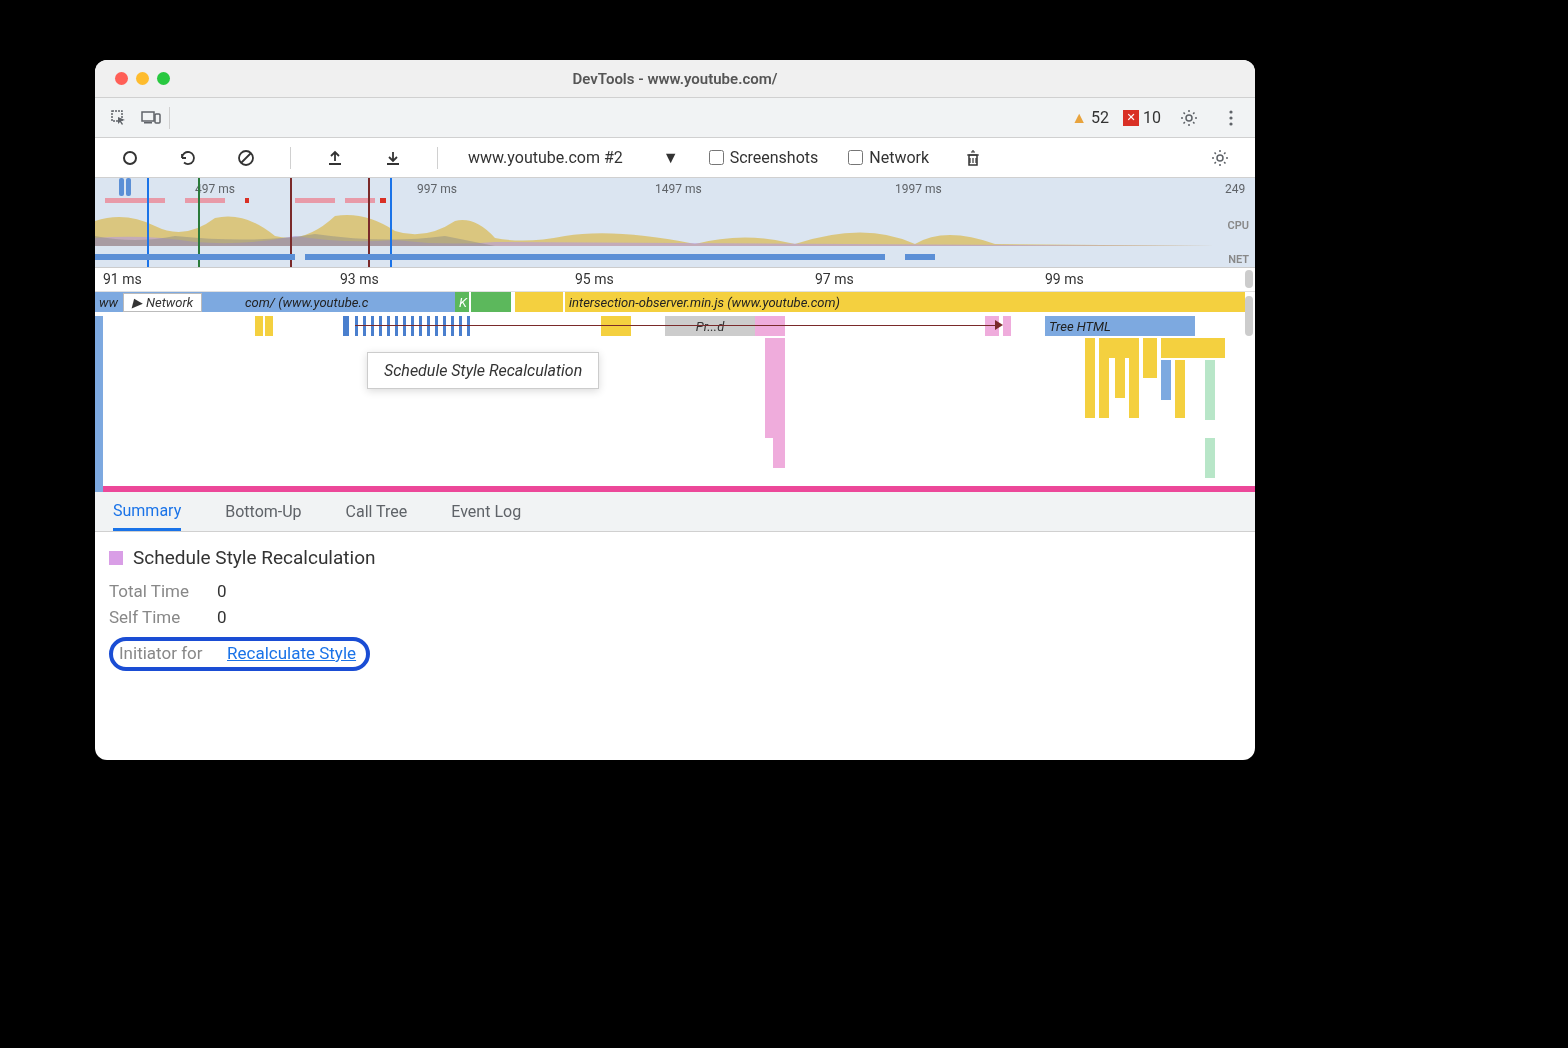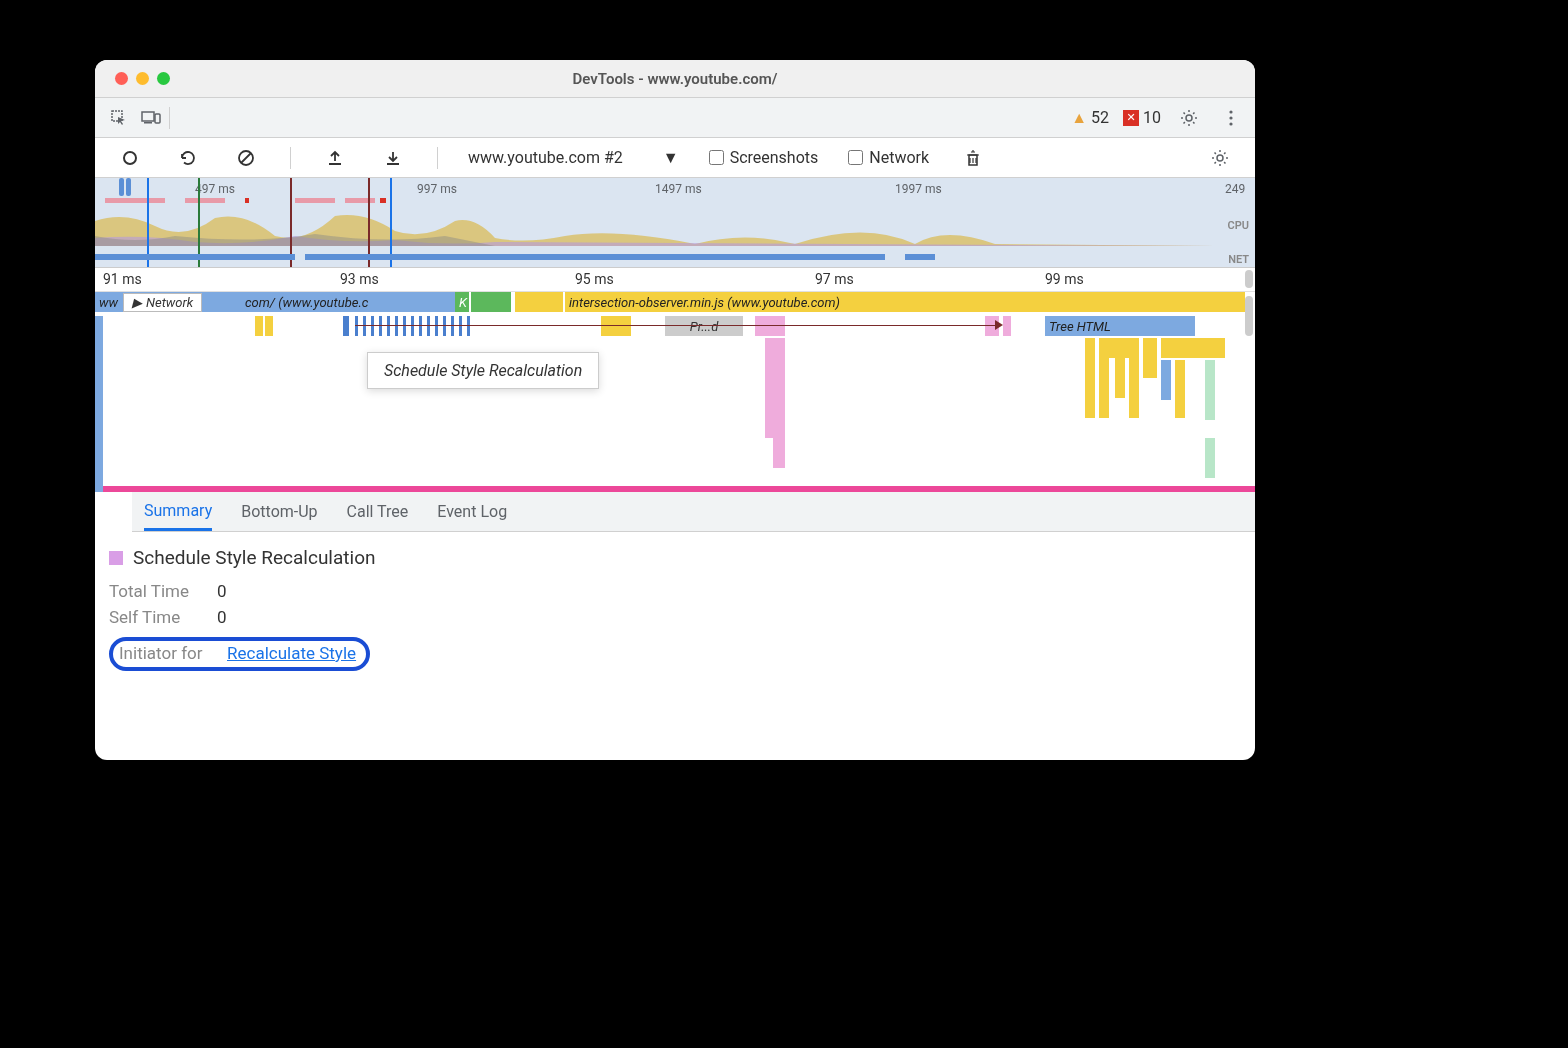--- a/index.html
+++ b/index.html
@@ -153,23 +153,22 @@
     border-top: 5px solid transparent;
     border-bottom: 5px solid transparent;
   }
 
   .detail-tabs {
     height: 40px;
     background: #f1f3f4;
     border-bottom: 1px solid #d0d0d0;
     display: flex;
     align-items: center;
-    gap: 29px;
-    padding: 0 12px;
-    margin-left: 37px;
+    gap: 44px;
+    padding: 0 18px;
   }
   .dtab { font-size: 16px; color: #5f6368; cursor: pointer; height: 100%; display: flex; align-items: center; }
   .dtab.active { color: #1a73e8; border-bottom: 3px solid #1a73e8; }
 
   .summary {
     padding: 14px 14px;
     font-size: 17px;
     color: #333;
     flex: 1;
   }
@@ -403,21 +402,21 @@
         <div style="width:3px;background:#4a7fce"></div>
         <div style="width:3px;background:#4a7fce"></div>
         <div style="width:3px;background:#4a7fce"></div>
         <div style="width:3px;background:#4a7fce"></div>
         <div style="width:3px;background:#4a7fce"></div>
         <div style="width:3px;background:#4a7fce"></div>
         <div style="width:3px;background:#4a7fce"></div>
         <div style="width:3px;background:#4a7fce"></div>
     </div>
     <div class="bar bar-yellow" style="top:24px;left:506px;width:30px"></div>
-    <div class="bar bar-gray" style="top:24px;left:570px;width:78px;justify-content:center">
+    <div class="bar bar-gray" style="top:24px;left:570px;width:90px;justify-content:center">
         <span>Pr...d</span>
       </div>
     <div class="bar bar-pink" style="top:24px;left:660px;width:30px"></div>
     <div class="bar bar-pink" style="top:24px;left:890px;width:14px"></div>
     <div class="bar bar-pink" style="top:24px;left:908px;width:8px"></div>
     <div class="bar bar-blue" style="top:24px;left:950px;width:150px">
         <span>Tree HTML</span>
       </div>
 
     <div class="arrow-line" style="top:33px;left:260px;width:640px"></div>

